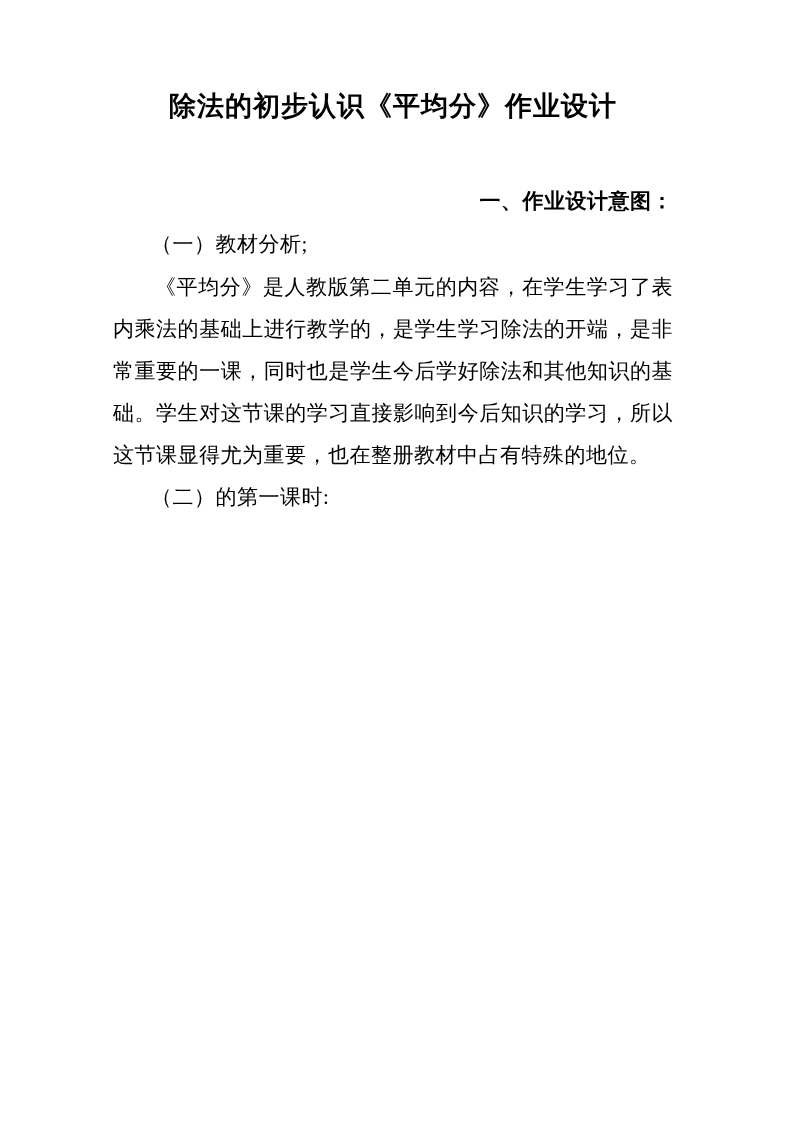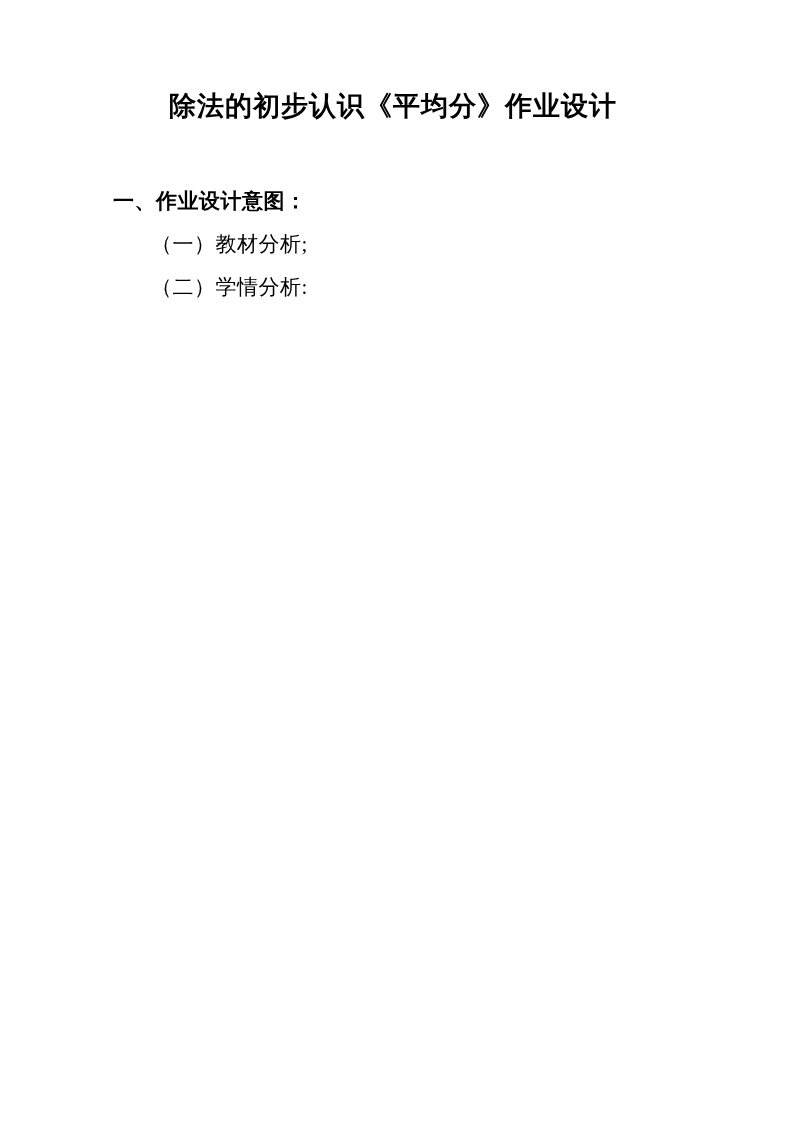--- a/index.html
+++ b/index.html
@@ -23,20 +23,21 @@
     text-align: center;
     letter-spacing: 1px;
     margin-bottom: 56px;
     line-height: 36px;
   }
   .section-heading {
     font-size: 21px;
     font-weight: 700;
     line-height: 43px;
     letter-spacing: 0.5px;
+    text-align: right;
   }
   .subsection-heading {
     font-size: 21px;
     font-weight: 400;
     line-height: 43px;
     text-indent: 38px;
     letter-spacing: 0.5px;
   }
   .body-paragraph {
     font-size: 21px;
@@ -49,17 +50,18 @@
 </head>
 <body>
 
 <div class="page">
   <h1 class="doc-title">除法的初步认识《平均分》作业设计</h1>
 
   <div class="section-heading">一、作业设计意图：</div>
 
   <div class="subsection-heading">（一）教材分析;</div>
 
+  <p class="body-paragraph">《平均分》是人教版第二单元的内容，在学生学习了表内乘法的基础上进行教学的，是学生学习除法的开端，是非常重要的一课，同时也是学生今后学好除法和其他知识的基础。学生对这节课的学习直接影响到今后知识的学习，所以这节课显得尤为重要，也在整册教材中占有特殊的地位。</p>
 
 
-  <div class="subsection-heading">（二）学情分析:</div>
+  <div class="subsection-heading">（二）的第一课时:</div>
 
 </div>
 
 </body></html>

